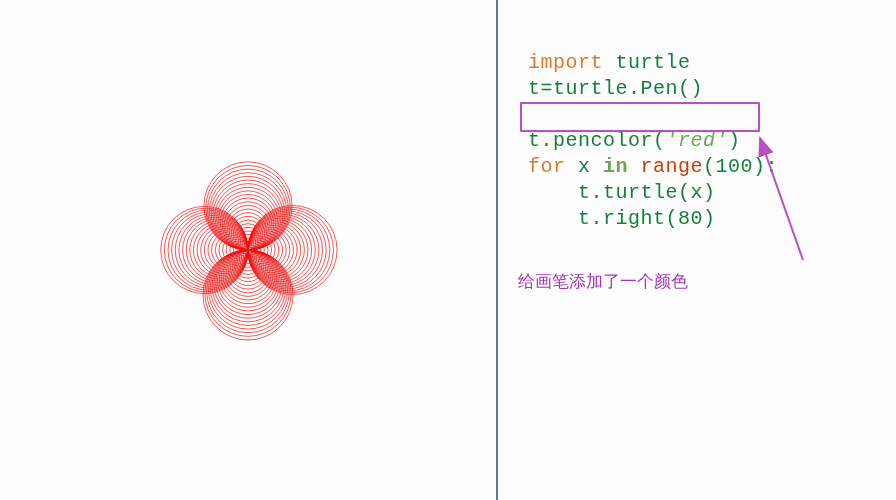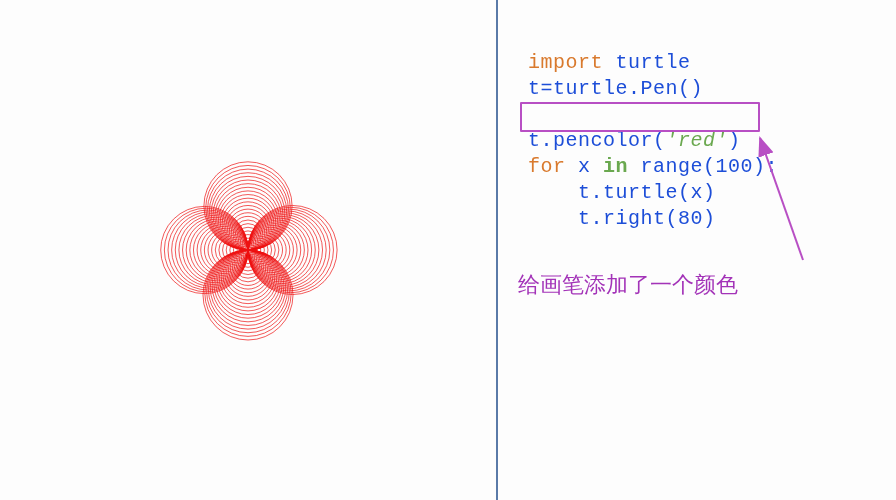--- a/index.html
+++ b/index.html
@@ -37,32 +37,32 @@
     .code-block {
       font-size: 20px;
       line-height: 1.3;
       white-space: pre;
       font-family: "Courier New", monospace;
       letter-spacing: 0.5px;
     }
     .kw-import { color: #d97a2e; text-align: center; }
     .kw-for { color: #d97a2e; }
     .kw-in { color: #6aa84f; font-weight: bold; }
-    .kw-range { color: #1d4ed8; }
-    .txt-plain { color: #1d4ed8; }
+    .kw-range { color: #c2410c; }
+    .txt-plain { color: #15803d; }
     .txt-arg { color: #6aa84f; font-style: italic; }
     .highlight-box {
       position: absolute;
       border: 2px solid #b84fc4;
       border-radius: 1px;
       pointer-events: none;
     }
     .annotation {
       position: absolute;
-      font-size: 22px;
+      font-size: 17px;
       color: #a333b8;
       font-family: "Microsoft YaHei", "SimHei", sans-serif;
       font-weight: 400;
     }
     .arrow-svg {
       position: absolute;
       pointer-events: none;
     }
     .turtle-svg {
       display: block;

